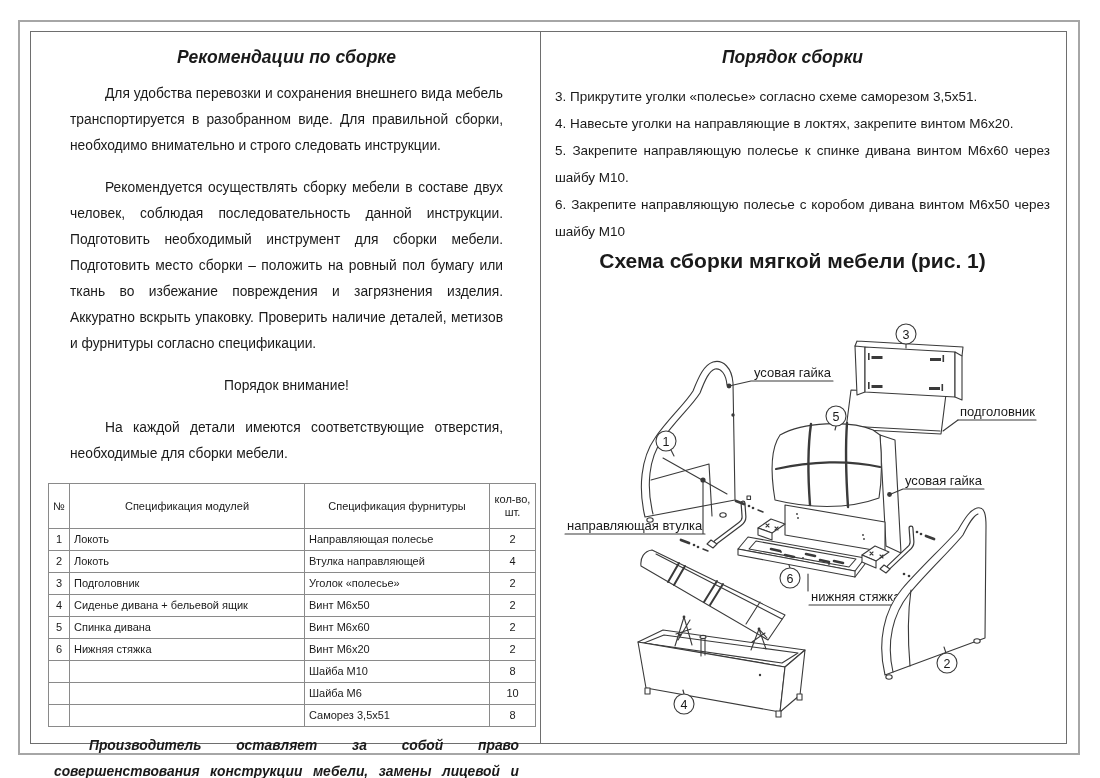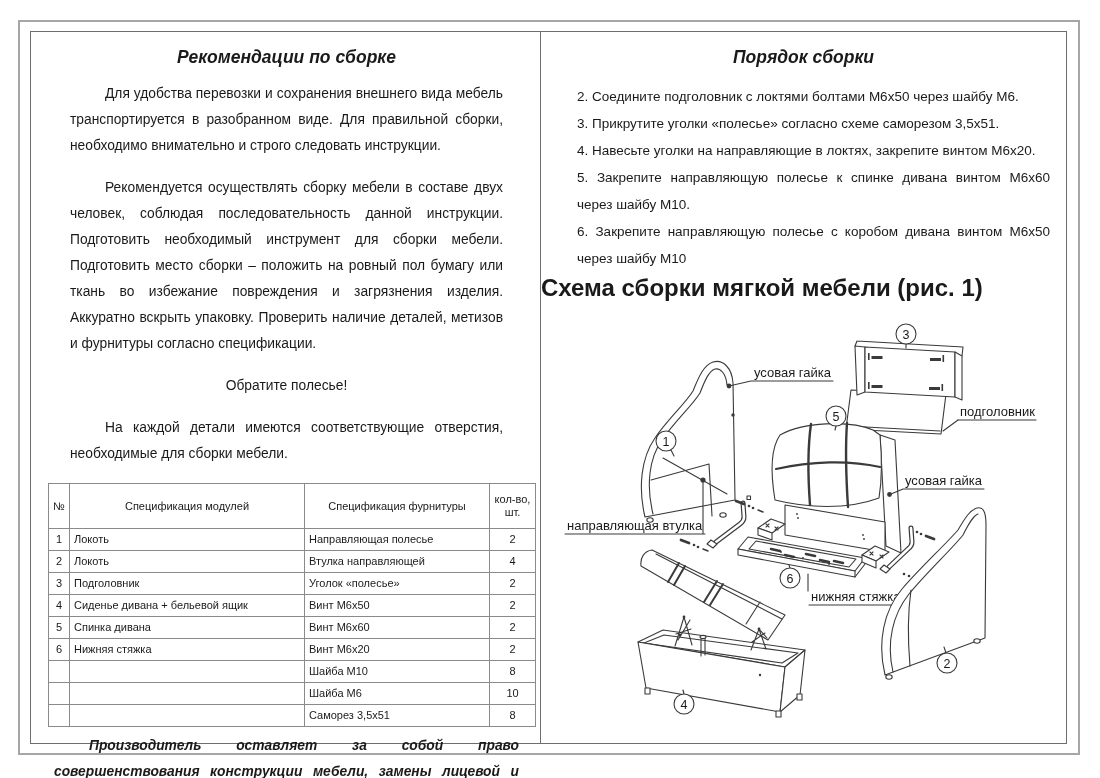--- a/index.html
+++ b/index.html
@@ -7,53 +7,53 @@
   }
   html,body{margin:0;padding:0;background:#fff;}
   .page{position:relative;width:1100px;height:778px;background:#fff;overflow:hidden;
         font-family:"Liberation Sans",sans-serif;color:var(--ink);}
   .outer-frame{position:absolute;left:18px;top:20px;width:1062px;height:735px;
         border:2px solid var(--b-outer);box-sizing:border-box;}
   .inner-frame{position:absolute;left:30px;top:31px;width:1037px;height:713px;
         border:1px solid var(--b-inner);box-sizing:border-box;}
   .col-left{position:absolute;left:0;top:0;width:510px;height:100%;
         border-right:1px solid var(--b-inner);box-sizing:border-box;padding:0 21px 0 23px;}
-  .col-right{position:absolute;left:510px;top:0;right:0;height:100%;padding:0;}
+  .col-right{position:absolute;left:488px;top:0;right:0;height:100%;padding:0;}
   h2.sec-title{font-size:17.5px;font-weight:bold;text-align:center;margin:15px 0 0 0;line-height:21px;font-style:italic;}
   .body-text{font-size:13.8px;line-height:26px;text-align:justify;text-indent:35px;margin:16px;}
   .mt{margin-top:13px;}
   .notice{font-size:13.8px;line-height:26px;text-align:center;margin:0;}
   table.spec{border-collapse:collapse;table-layout:fixed;width:487px;margin:11px 0 0 -6px;}
   table.spec th,table.spec td{border:1px solid var(--b-table);font-size:11px;line-height:13px;
         overflow:hidden;white-space:normal;}
   table.spec th{font-weight:normal;text-align:center;vertical-align:middle;height:40px;padding:2px 3px;}
   table.spec td{height:19px;padding:1px 4px;vertical-align:middle;}
   td.c0,td.c3,th.c0,th.c3{text-align:center;}
   td.c1,td.c2{text-align:left;padding-left:8px;margin-left:8px;}
   .footer-note{font-size:13.8px;line-height:26px;text-align:justify;text-indent:35px;
         font-weight:bold;font-style:italic;margin:6px 0 0 0;}
   .steps{margin:15px 16px 0 36px;}
   .steps p{font-size:13.5px;line-height:27px;text-align:justify;margin:0;}
-  .diagram-title{font-size:24px;font-weight:bold;text-align:left;margin:5px 0 0 0;line-height:21px;}
+  .diagram-title{font-size:21px;font-weight:bold;text-align:center;margin:5px 0 0 0;line-height:21px;}
   svg.diagram{position:absolute;left:563px;top:320px;width:506px;height:416px;}
   svg.diagram text.lbl{font-family:"Liberation Sans",sans-serif;font-size:13px;fill:var(--ink);}
   svg.diagram text.num{font-family:"Liberation Sans",sans-serif;font-size:12.5px;fill:var(--ink);text-anchor:middle;}
 </style>
 </head>
 <body>
 
 <div class="page">
   <div class="outer-frame"></div>
   <div class="inner-frame">
 
     <div class="col-left">
       <h2 class="sec-title">Рекомендации по сборке</h2>
       <p class="body-text mt">Для удобства перевозки и сохранения внешнего вида мебель транспортируется в разобранном виде. Для правильной сборки, необходимо внимательно и строго следовать инструкции.</p>
       <p class="body-text">Рекомендуется осуществлять сборку мебели в составе двух человек, соблюдая последовательность данной инструкции. Подготовить необходимый инструмент для сборки мебели. Подготовить место сборки – положить на ровный пол бумагу или ткань во избежание повреждения и загрязнения изделия. Аккуратно вскрыть упаковку. Проверить наличие деталей, метизов и фурнитуры согласно спецификации.</p>
-      <p class="notice">Обратите полесье!</p>
+      <p class="notice">Порядок внимание!</p>
       <p class="body-text">На каждой детали имеются соответствующие отверстия, необходимые для сборки мебели.</p>
 
       <table class="spec">
         <colgroup>
             <col style="width:21px">
             <col style="width:235px">
             <col style="width:185px">
             <col style="width:46px">
           </colgroup>
         <thead>
@@ -121,21 +121,20 @@
             </tr>
           </tbody>
       </table>
 
       <p class="footer-note">Производитель оставляет за собой право совершенствования конструкции мебели, замены лицевой и крепежной фурнитуры на более современную, без внесений изменений в настоящую инструкцию.</p>
     </div>
 
     <div class="col-right">
       <h2 class="sec-title">Порядок сборки</h2>
       <div class="steps">
-          <p>2. Соедините подголовник с локтями болтами М6х50 через шайбу М6.</p>
           <p>3. Прикрутите уголки «полесье» согласно схеме саморезом 3,5х51.</p>
           <p>4. Навесьте уголки на направляющие в локтях, закрепите винтом М6х20.</p>
           <p>5. Закрепите направляющую полесье к спинке дивана винтом М6х60 через шайбу М10.</p>
           <p>6. Закрепите направляющую полесье с коробом дивана винтом М6х50 через шайбу М10</p>
         </div>
       <div class="diagram-title">Схема сборки мягкой мебели (рис. 1)</div>
     </div>
   </div>
 
   <svg class="diagram" viewBox="0 -8 506 416" fill="none" stroke="#3a3a3a" stroke-width="1.1" stroke-linecap="round" stroke-linejoin="round">

